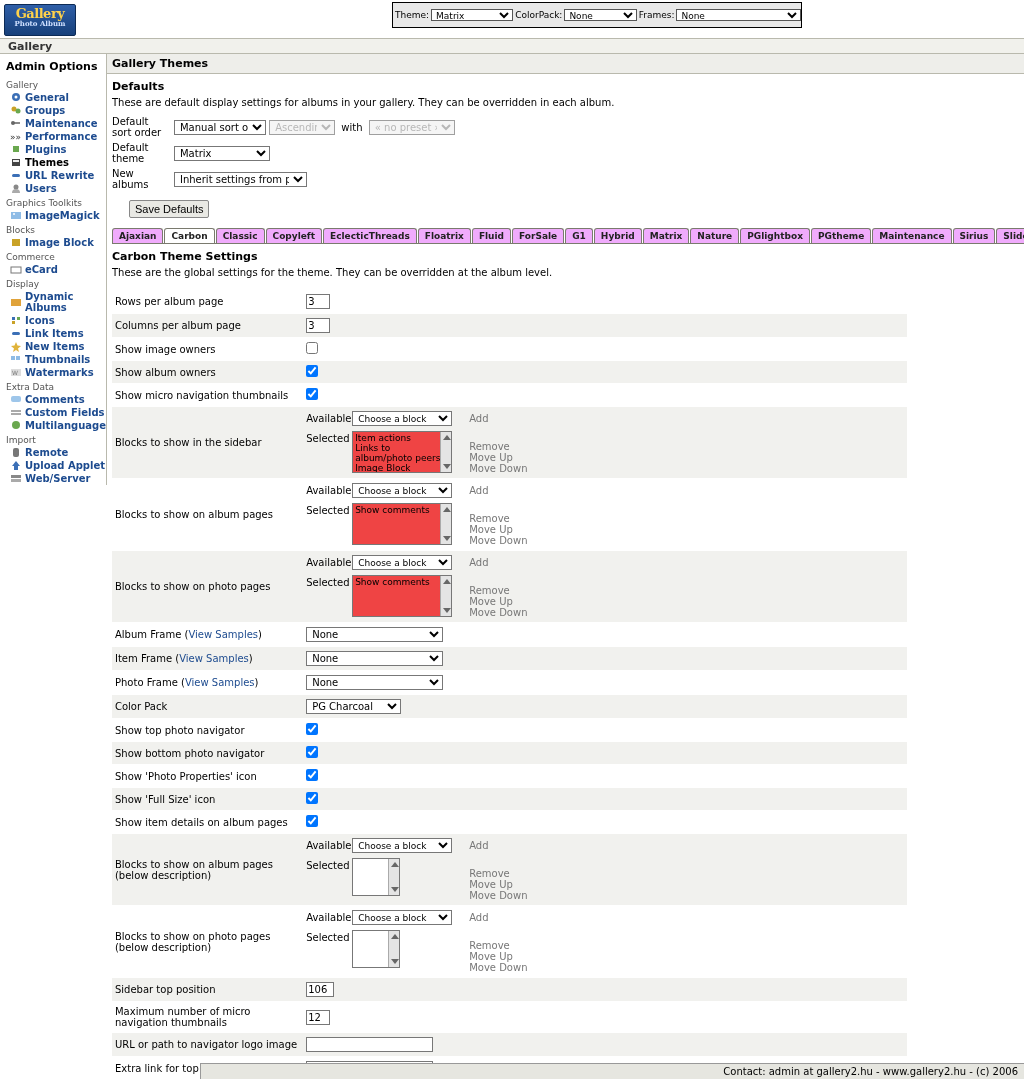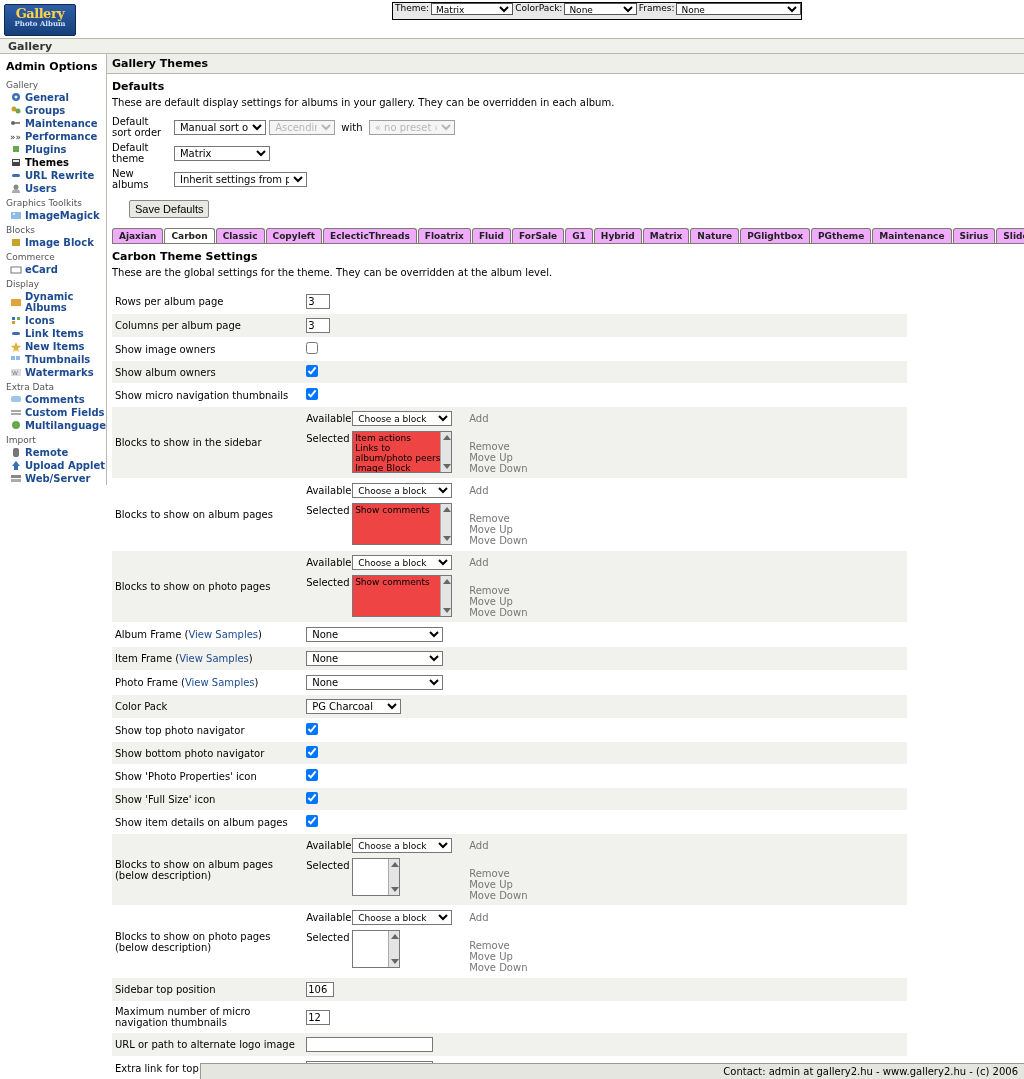--- a/index.html
+++ b/index.html
@@ -19,23 +19,23 @@
     background: linear-gradient(#2f5fa8, #17407a);
     border: 1px solid #0c2a55; border-radius: 2px;
     color: #fff; font-size: 9px; font-weight: bold; text-align: center;
     line-height: 10px; padding-top: 4px;
     font-family: "DejaVu Serif", serif;
   }
   .logo .l1 { font-size: 13px; color: #ffd24a; letter-spacing: -0.5px; }
   .logo .l2 { font-size: 7px; color: #cfe0ff; }
 
   .themeselectbar {
-    position: absolute; left: 392px; top: 2px; width: 410px; height: 18px;
+    position: absolute; left: 392px; top: 2px; width: 410px; height: 26px;
     border: 1px solid #000; background: #e8e8e8;
-    display: flex; align-items: flex-start; font-size: 9px;
+    display: flex; align-items: center; font-size: 9px;
   }
   .themeselectbar .lbl { padding: 0 2px; font-size: 9px; }
   .themeselectbar select {
     font-size: 9px; height: 12px; padding: 0; margin: 0;
     border: 1px solid #555; background: #fff;
   }
   .tsb-1 { width: 100px; }
   .tsb-2 { width: 88px; }
   .tsb-3 { width: 152px; }
 
@@ -703,21 +703,21 @@
       </tr>
 
       <tr class="even">
         <td class="stlabel">Maximum number of micro navigation thumbnails</td>
         <td class="stval">
           <input type="text" style="width: 24px;" value="12">
         </td>
       </tr>
 
       <tr class="odd">
-        <td class="stlabel">URL or path to alternate logo image</td>
+        <td class="stlabel">URL or path to navigator logo image</td>
         <td class="stval">
           <input type="text" style="width: 127px;" value="">
         </td>
       </tr>
 
       <tr class="even">
         <td class="stlabel">Extra link for top navigation bar</td>
         <td class="stval">
           <input type="text" style="width: 127px;" value="">
         </td>

